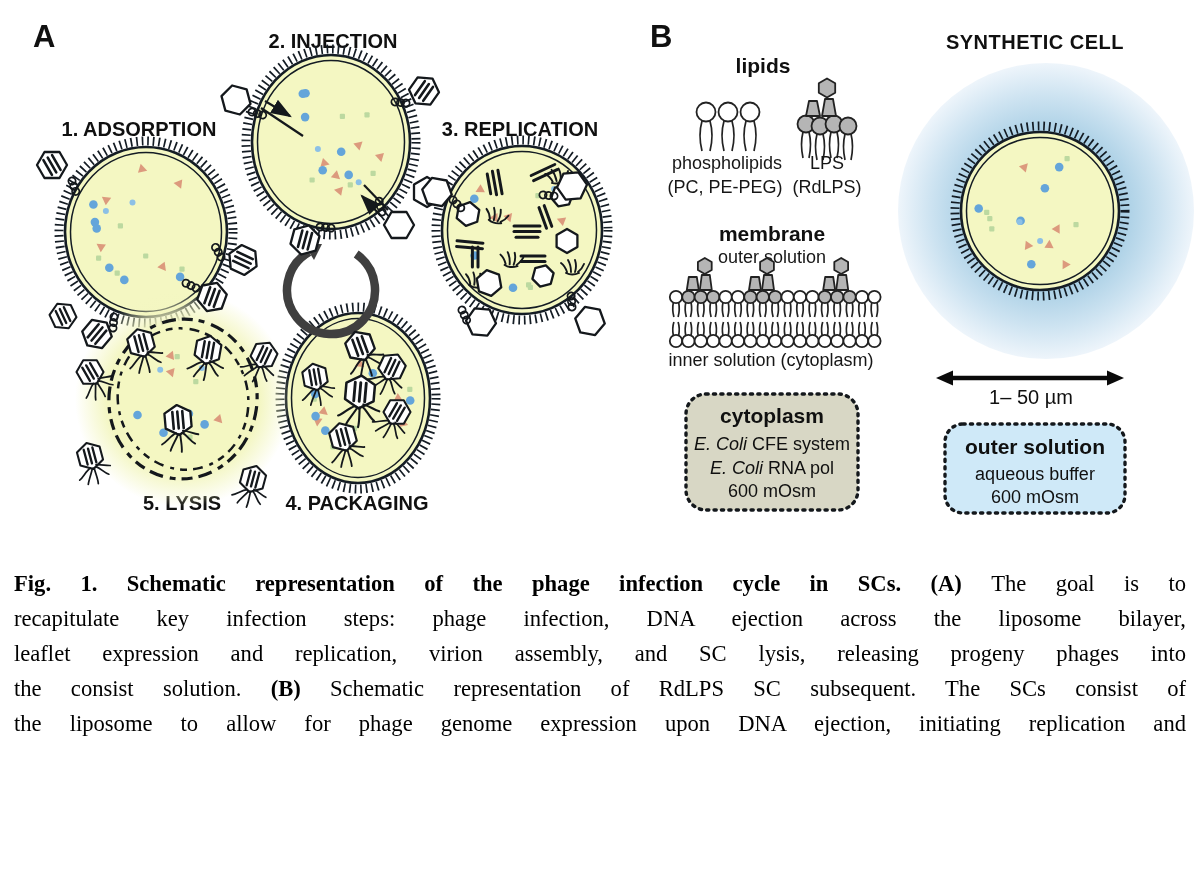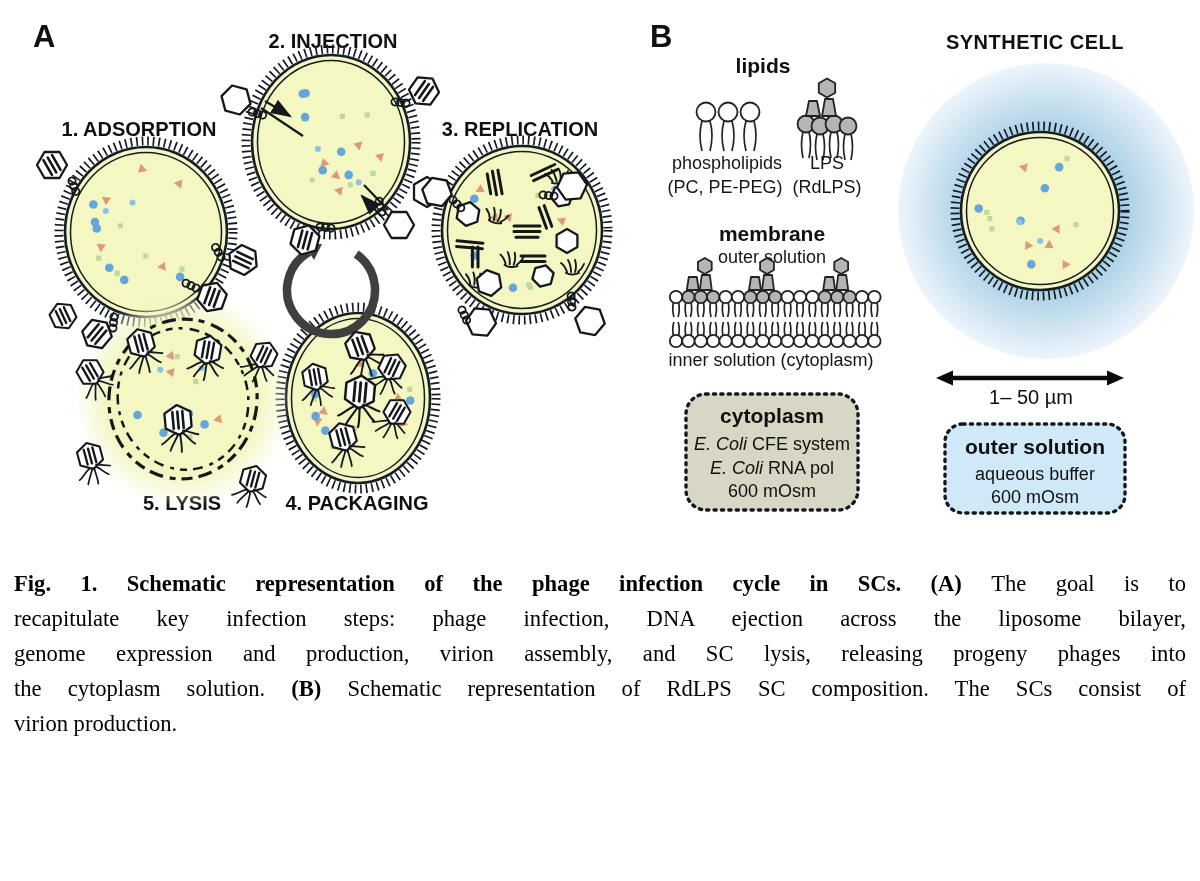--- a/index.html
+++ b/index.html
@@ -715,17 +715,17 @@
       <text class="t-boxtitle" x="1035" y="454" text-anchor="middle">outer solution</text>
       <text class="t-boxline" x="1035" y="480" text-anchor="middle">aqueous buffer</text>
       <text class="t-boxline" x="1035" y="503" text-anchor="middle">600 mOsm</text>
     </g>
   </g>
 </svg>
 
 <figcaption class="caption">
       <div class="cap-line"><b>Fig. 1. Schematic representation of the phage infection cycle in SCs. (A) </b><span>The goal is to</span></div>
       <div class="cap-line"><span>recapitulate key infection steps: phage infection, DNA ejection across the liposome bilayer,</span></div>
-      <div class="cap-line"><span>genome expression and production, virion assembly, and SC lysis, releasing progeny phages into</span></div>
-      <div class="cap-line"><span>the cytoplasm solution. </span><b>(B) </b><span>Schematic representation of RdLPS SC composition. The SCs consist of</span></div>
-      <div class="cap-line last"><span>virion production.</span></div>
+      <div class="cap-line"><span>leaflet expression and replication, virion assembly, and SC lysis, releasing progeny phages into</span></div>
+      <div class="cap-line"><span>the consist solution. </span><b>(B) </b><span>Schematic representation of RdLPS SC subsequent. The SCs consist of</span></div>
+      <div class="cap-line"><span>the liposome to allow for phage genome expression upon DNA ejection, initiating replication and</span></div>
     </figcaption>
 </figure>
 
 </body></html>

